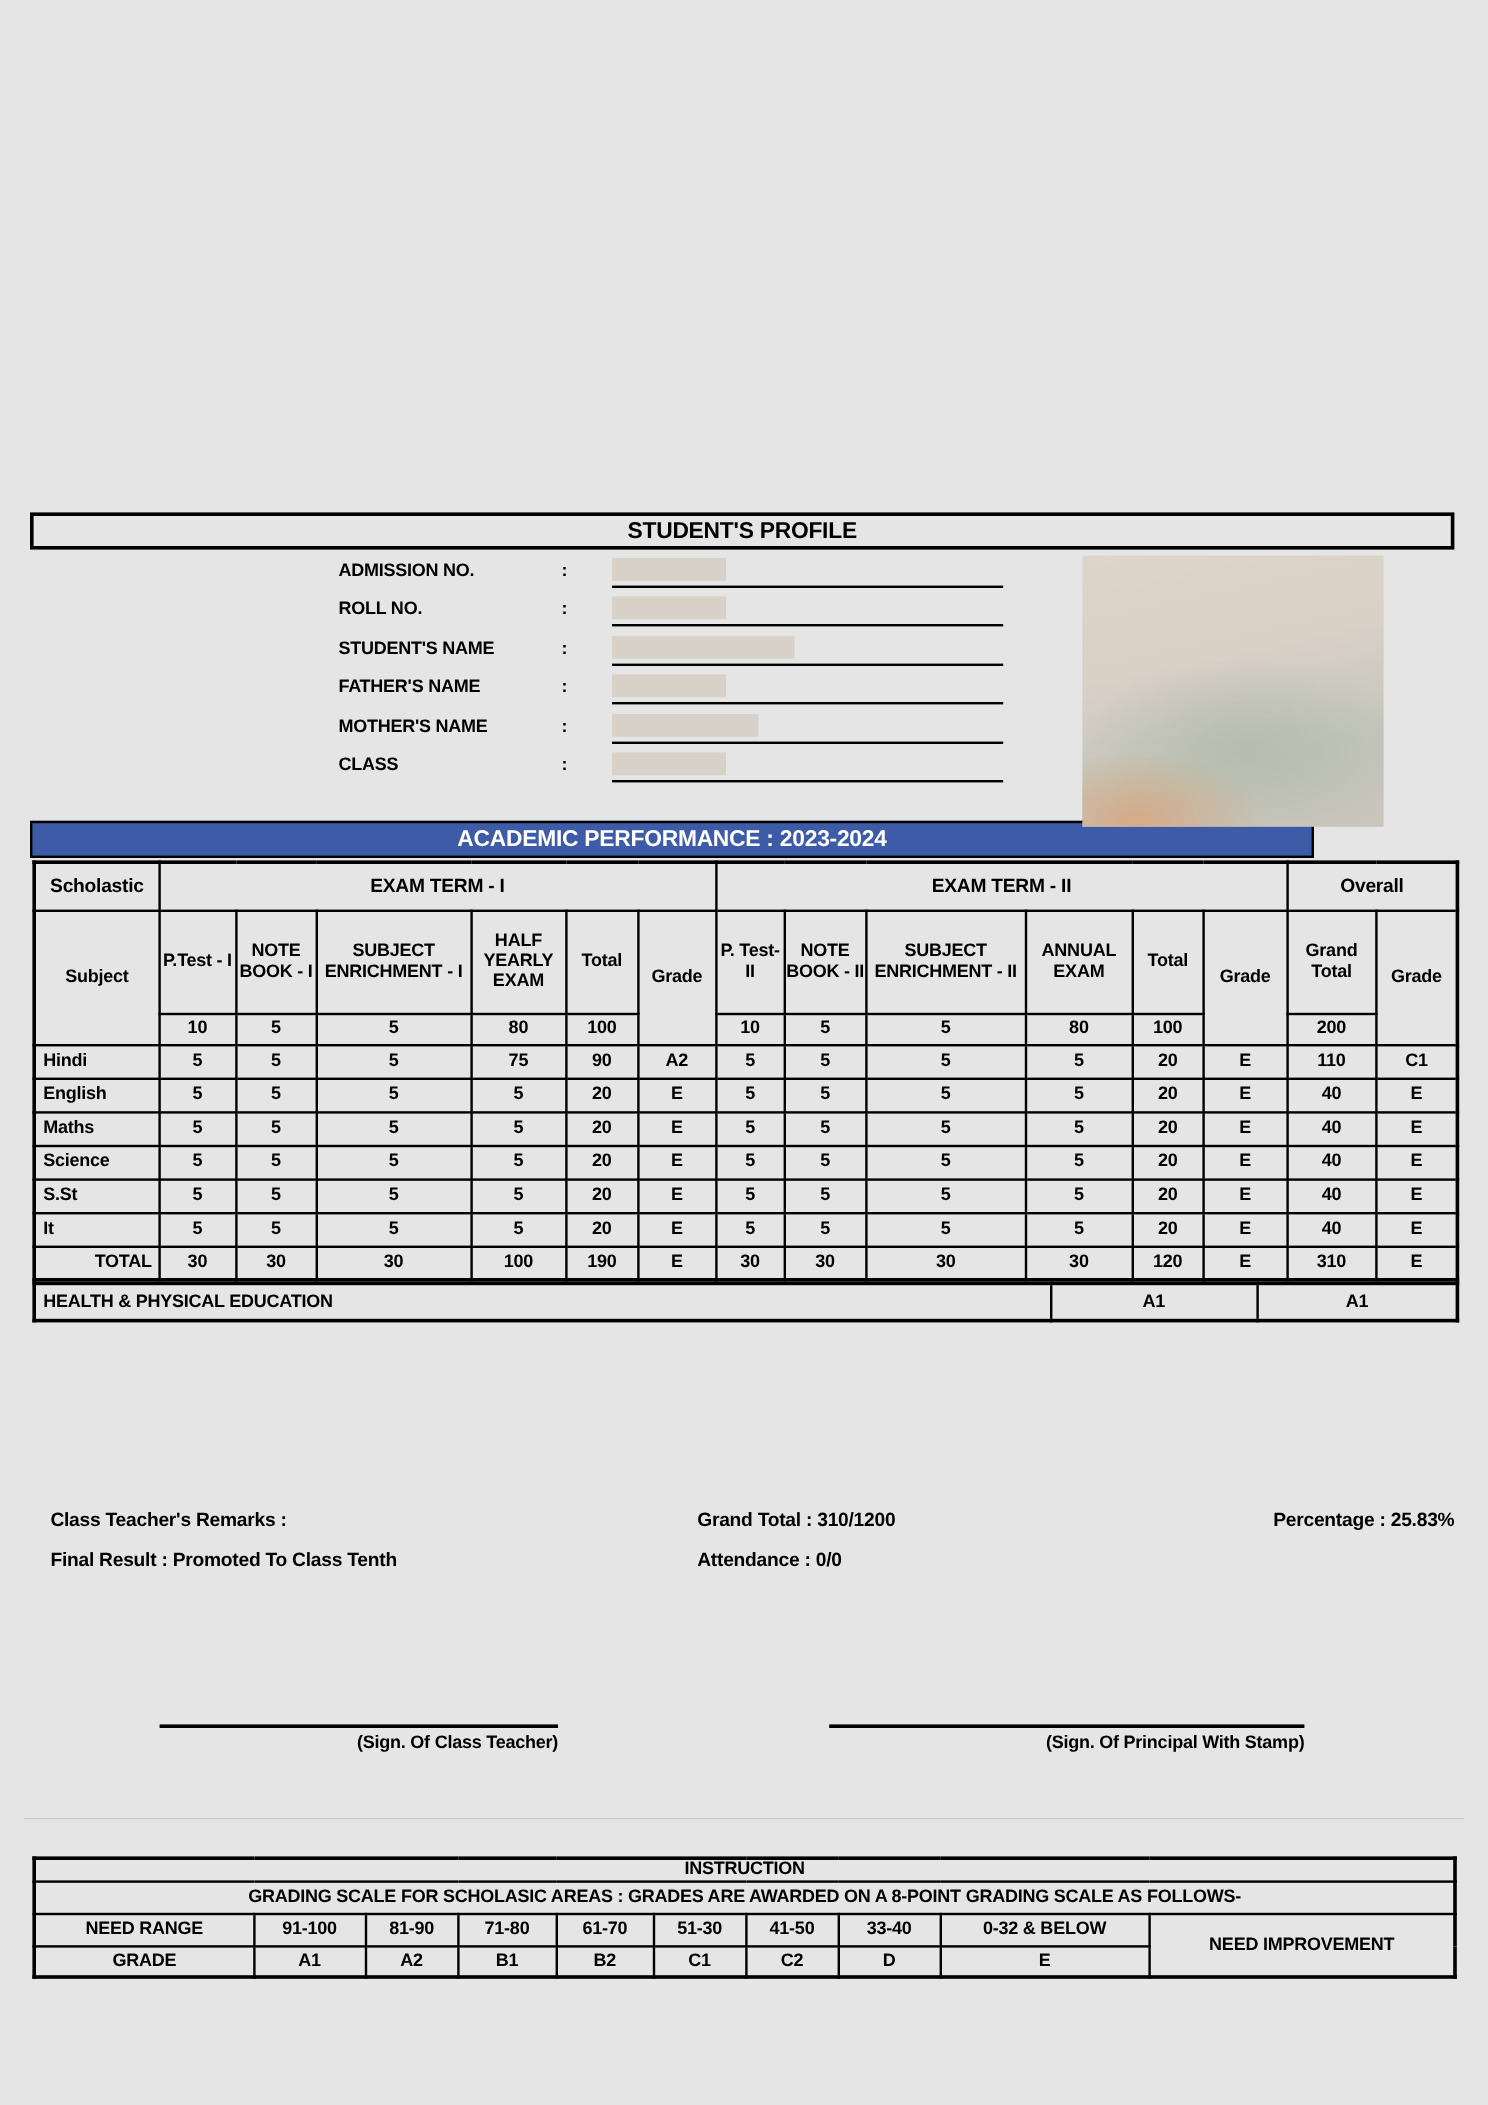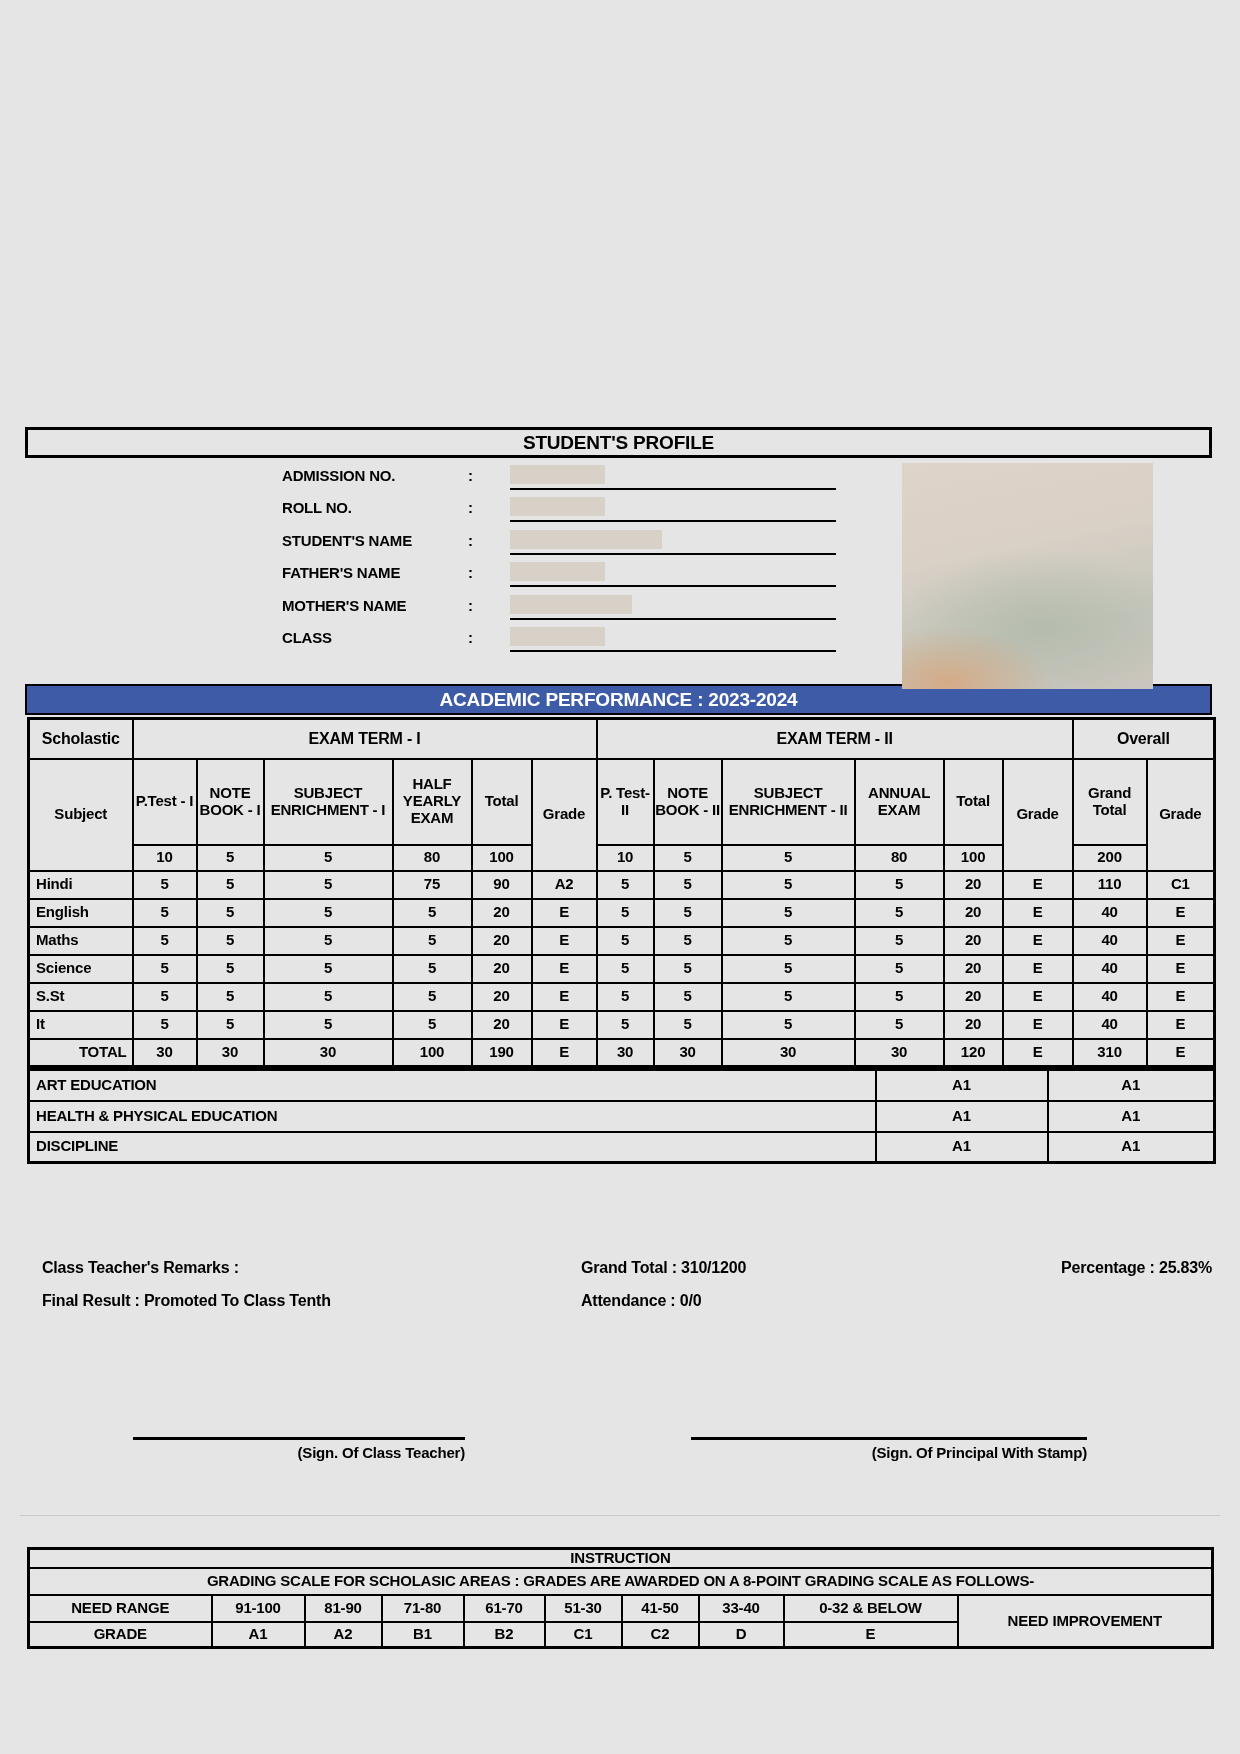--- a/index.html
+++ b/index.html
@@ -30,21 +30,21 @@
   .photo{
     left:902px;top:463px;width:251px;height:226px;z-index:3;
     background:
       radial-gradient(ellipse 60% 35% at 18% 97%, rgba(216,164,122,0.80), rgba(216,164,122,0) 70%),
       radial-gradient(ellipse 75% 45% at 55% 72%, rgba(178,186,172,0.85), rgba(178,186,172,0) 75%),
       linear-gradient(168deg,#ded4c9 0%,#d9d0c6 38%,#c4c6bb 72%,#cbc5bd 100%);
   }
 
   
   .acad-bar{
-    left:25px;top:684px;width:1187px;height:31px;box-sizing:border-box;
+    left:25px;top:684px;width:1070px;height:31px;box-sizing:border-box;
     background:#3d5ba7;border:2px solid #000;
     display:flex;align-items:center;justify-content:center;
     color:#fff;font-size:19px;
   }
   table{border-collapse:collapse;table-layout:fixed;position:absolute;}
   td,th{border:2px solid #000;padding:0;text-align:center;vertical-align:middle;
         font-weight:bold;font-size:15px;line-height:1.12;overflow:hidden;}
   .tbl-main{left:27px;top:717px;width:1186px;border:3px solid #000;}
   .tbl-main .r1{height:40px;}
   .tbl-main .r1 th{font-size:16px;}
@@ -313,31 +313,21 @@
     </table>
 
   <table class="tbl-co">
     <colgroup>
         <col style="width:847px">
         <col style="width:172px">
         <col style="width:167px">
       </colgroup>
     <tbody>
     <tr class="dr">
-      <td class="area">ART EDUCATION</td>
-      <td>A1</td>
-      <td>A1</td>
-    </tr>
-    <tr class="dr">
       <td class="area">HEALTH &amp; PHYSICAL EDUCATION</td>
-      <td>A1</td>
-      <td>A1</td>
-    </tr>
-    <tr class="dr">
-      <td class="area">DISCIPLINE</td>
       <td>A1</td>
       <td>A1</td>
     </tr>
   </tbody>
     </table>
 
   <div class="abs rem rem-a">Class Teacher's Remarks :</div>
   <div class="abs rem rem-b">Grand Total : 310/1200</div>
   <div class="abs rem rem-c">Percentage : 25.83%</div>
   <div class="abs rem rem-d">Final Result : Promoted To Class Tenth</div>

